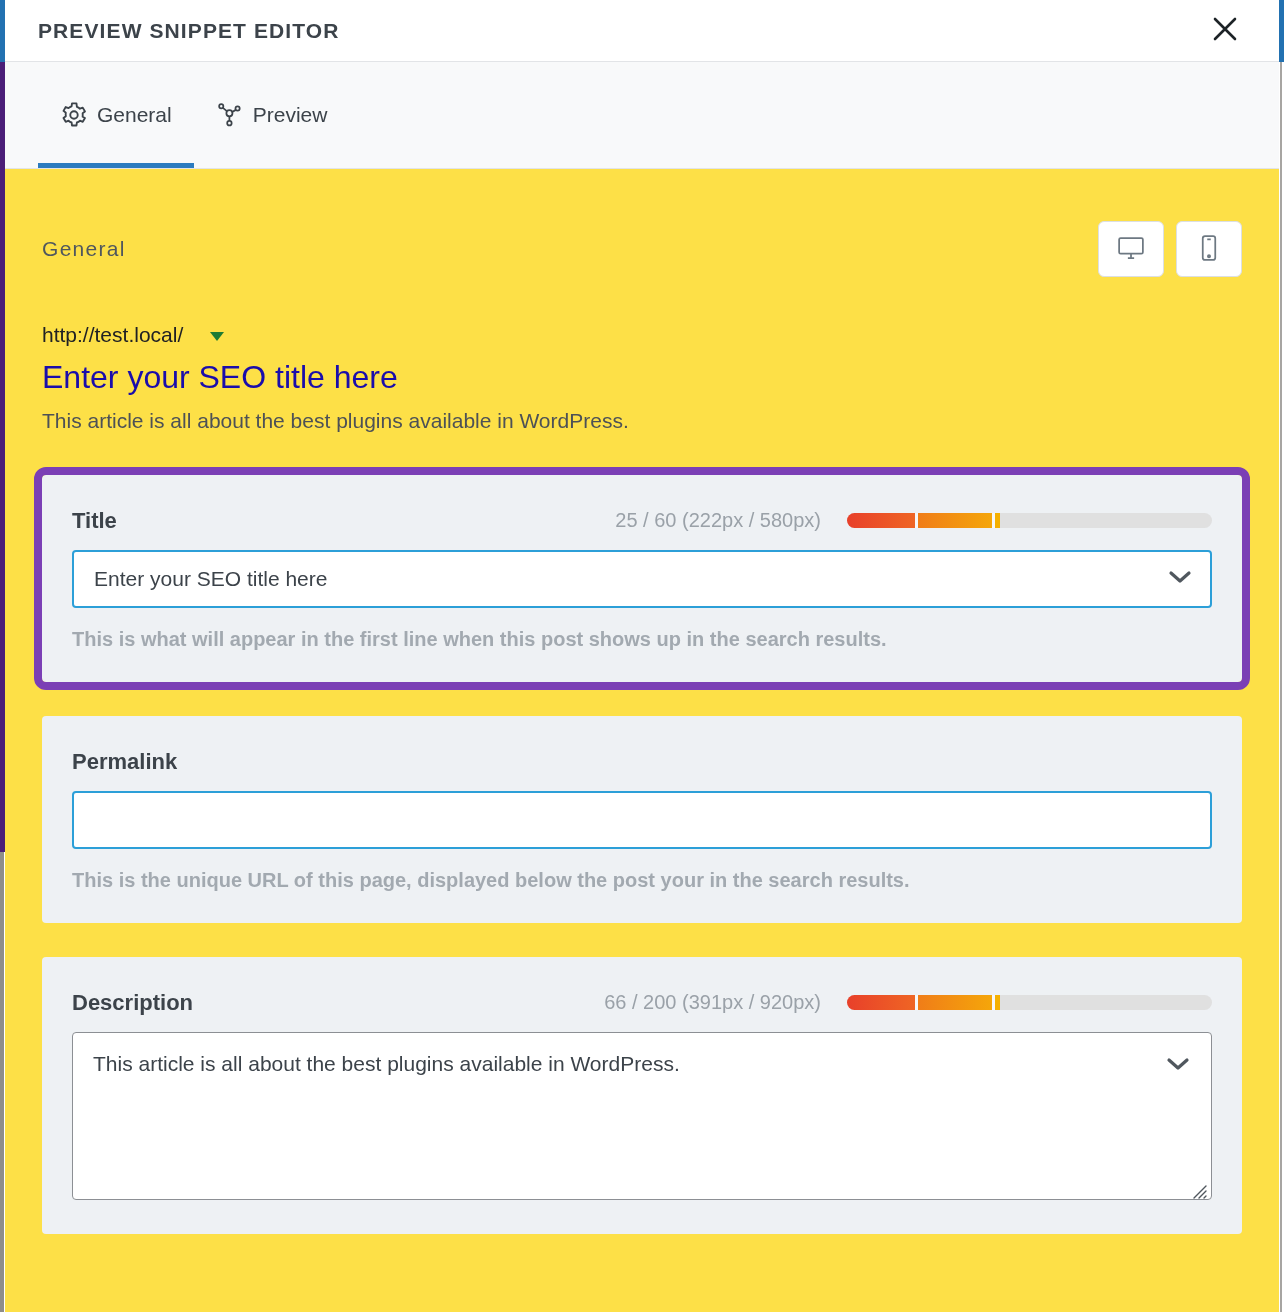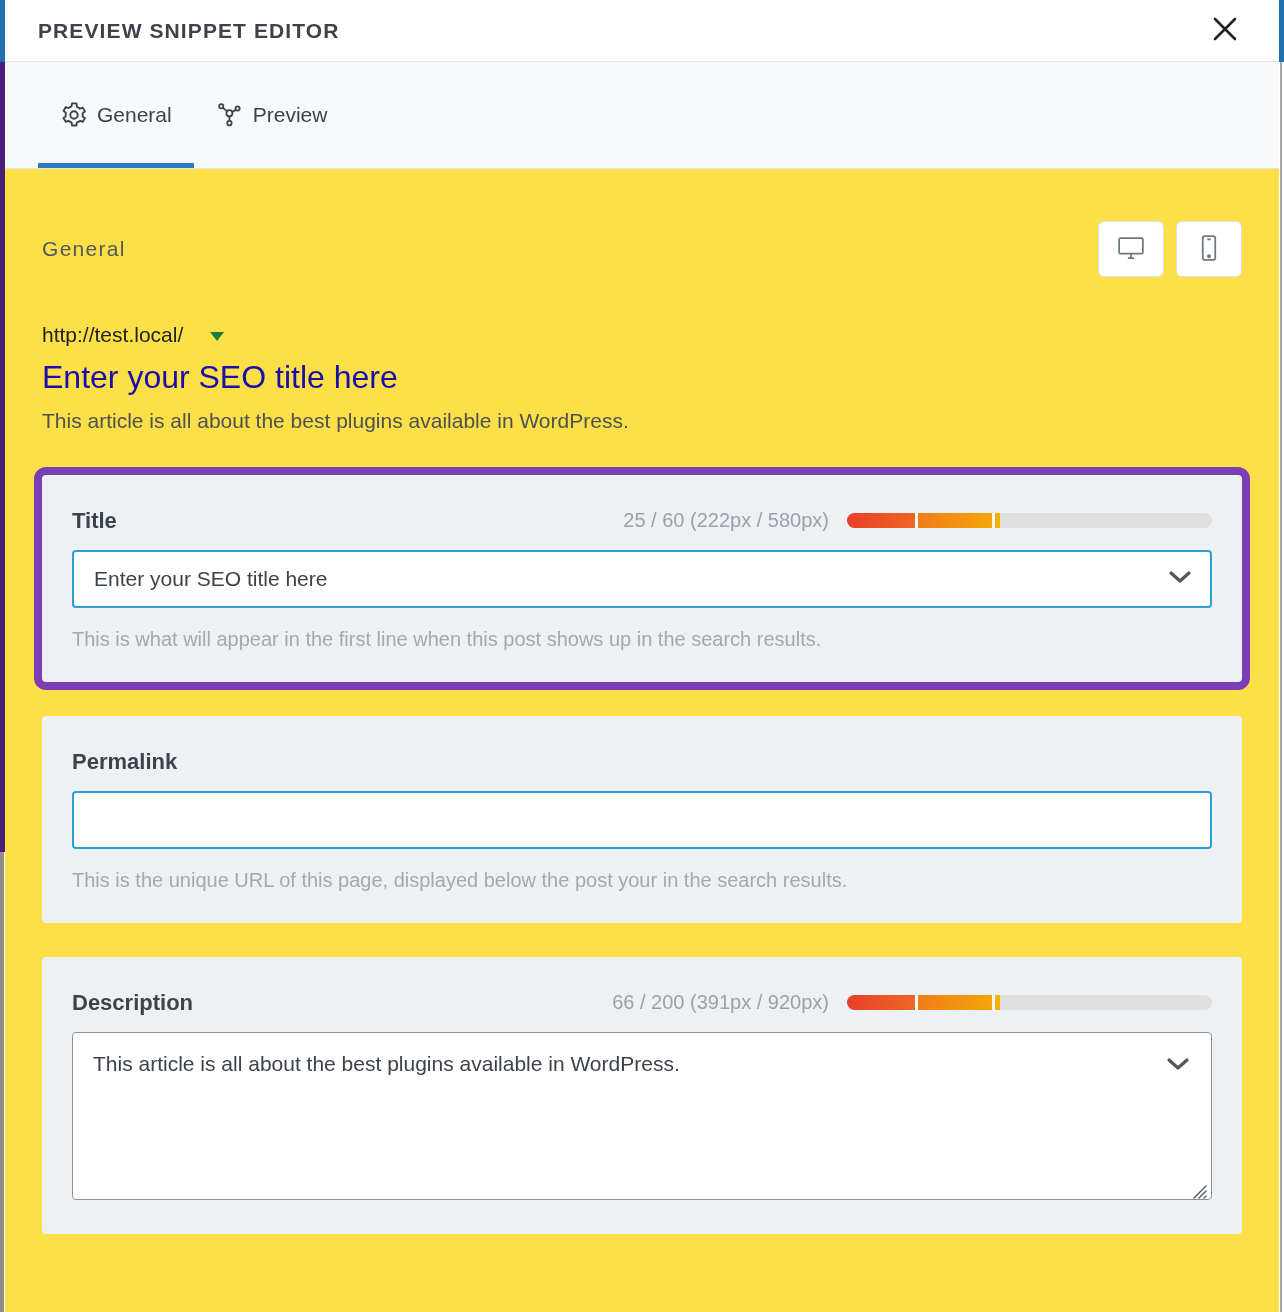--- a/index.html
+++ b/index.html
@@ -190,21 +190,21 @@
     margin-bottom: 16px;
   }
   .field-label {
     font-size: 22px;
     font-weight: bold;
     color: #3c434a;
   }
   .field-meter-wrap {
     display: flex;
     align-items: center;
-    gap: 18px;
+    gap: 26px;
   }
   .field-count {
     font-size: 20px;
     color: #9aa1a8;
     white-space: nowrap;
   }
   .meter {
     width: 365px;
     height: 15px;
     background: #e0e0e0;
@@ -262,20 +262,21 @@
     right: 4px; bottom: 4px;
     width: 20px; height: 20px;
     pointer-events: none;
   }
 
   .field-help {
     font-size: 20px;
     color: #a2a9b0;
     margin-top: 18px;
     line-height: 1.3;
+    font-weight: bold;
   }
 </style>
 </head>
 <body>
 
 <div id="app">
 
   <div class="edge-strip-left-blue"></div>
   <div class="edge-strip-left-purple"></div>
   <div class="edge-strip-left-gray"></div>

